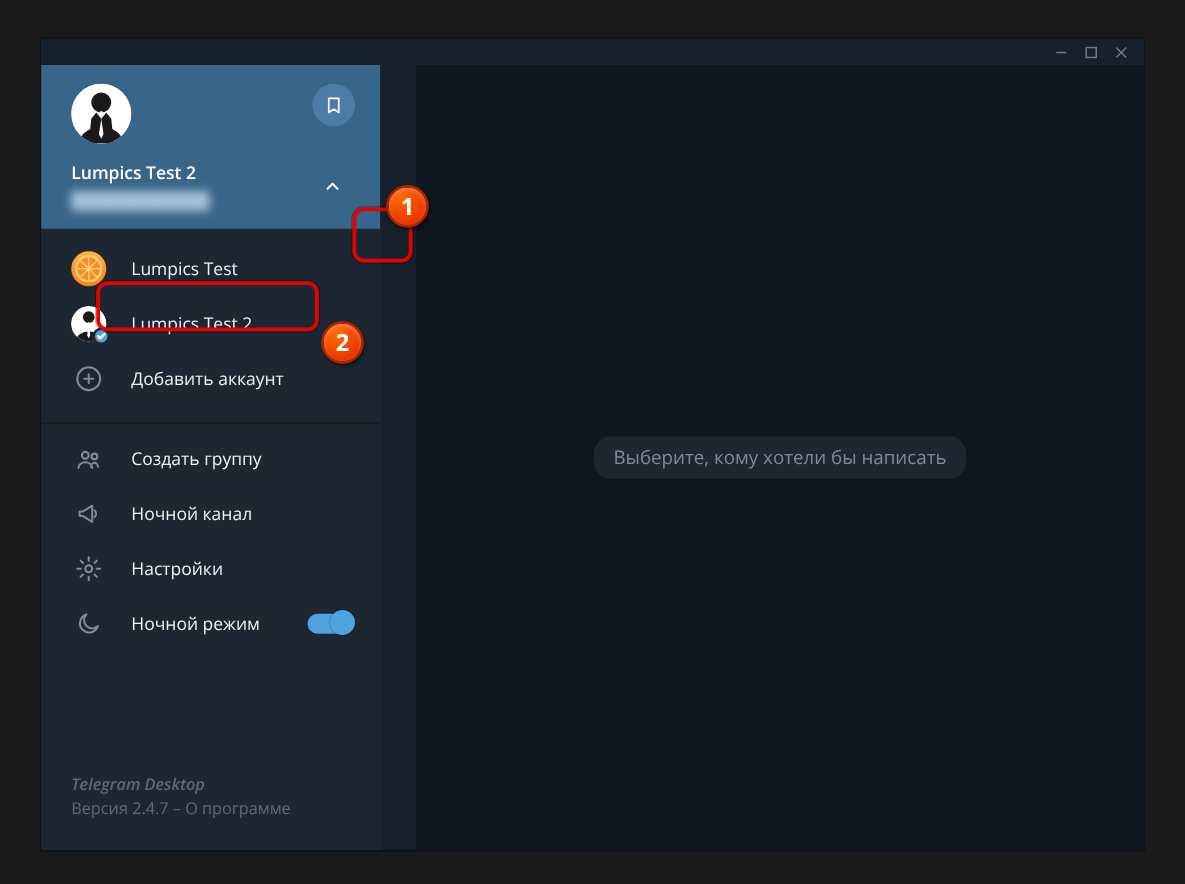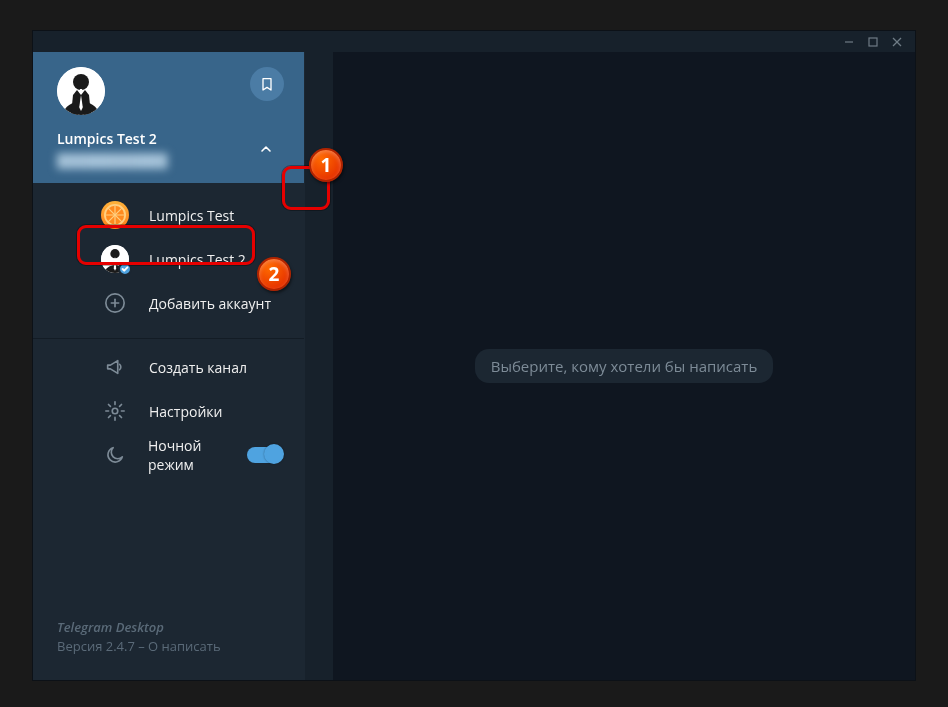--- a/index.html
+++ b/index.html
@@ -14,21 +14,21 @@
     .topRow  { display:flex; justify-content:space-between; align-items:flex-start; }
     .avatar  { width:48px; height:48px; border-radius:50%; background:#fff; display:flex; align-items:flex-end; justify-content:center; overflow:hidden; }
     .savedBtn{ width:34px; height:34px; border-radius:50%; background:#4b7ca5; display:flex; align-items:center; justify-content:center; cursor:pointer; }
     .savedBtn svg{ width:16px; height:16px; fill:none; stroke:#fff; stroke-width:2; stroke-linecap:round; stroke-linejoin:round; }
     .nameRow { display:flex; justify-content:space-between; align-items:center; margin-top:14px; }
     .uname   { font-size:14px; font-weight:600; color:#fff; }
     .phone   { font-size:13px; color:#a7c4da; margin-top:3px; filter:blur(4px); user-select:none; }
     .expandBtn{ width:36px; height:34px; border-radius:7px; display:flex; align-items:center; justify-content:center; cursor:pointer; }
     .expandBtn svg{ width:16px; height:16px; stroke:#fff; stroke-width:2.4; fill:none; stroke-linecap:round; stroke-linejoin:round; }
     .acList  { padding:10px 0 10px 0; }
-    .item    { display:flex; align-items:center; height:44px; padding:0 22px 0 24px; cursor:pointer; color:#f0f0f0; font-size:14px; font-weight:500;margin-left:44px; }
+    .item    { display:flex; align-items:center; height:44px; padding:0 22px 0 24px; cursor:pointer; color:#f0f0f0; font-size:14px; font-weight:500; }
     .itemIco { width:28px; display:flex; align-items:center; justify-content:center; margin-right:20px; }
     .itemIco svg{ width:22px; height:22px; stroke:#7d8b97; stroke-width:1.8; fill:none; stroke-linecap:round; stroke-linejoin:round; }
     .acAv    { width:28px; height:28px; border-radius:50%; margin-right:20px; position:relative; flex-shrink:0; }
     .acAvImg { width:100%; height:100%; border-radius:50%; overflow:hidden; display:flex; align-items:center; justify-content:center; }
     .badgeChk{ position:absolute; right:-3px; bottom:-3px; width:14px; height:14px; border-radius:50%; background:#4fa3e0; border:2px solid #1c2732; display:flex; align-items:center; justify-content:center; }
     .badgeChk svg{ width:8px; height:8px; stroke:#fff; stroke-width:2.5; fill:none; stroke-linecap:round; stroke-linejoin:round; }
     .sep     { height:1px; background:#131c25; margin:3px 0 6px 0; }
     .spacer  { flex:1; }
     .footer  { padding:0 24px 24px; color:#5a6a78; font-size:13px; line-height:1.45; }
     .footer .appName{ font-weight:600;font-style:italic; }
@@ -146,25 +146,36 @@
           <span>Добавить аккаунт</span>
         </div>
       </div>
 
       <div class="sep"></div>
 
       <div>
         <div class="item">
           <div class="itemIco">
               <svg viewBox="0 0 24 24">
+                <circle cx="9" cy="9" r="3"></circle>
+                <circle cx="17" cy="10" r="2.5"></circle>
+                <path d="M3 20c0-3 3-5 6-5s6 2 6 5"></path>
+                <path d="M14 19c0-2 1.5-3.5 3-3.5s3 1.5 3 3.5"></path>
+              </svg>
+            </div>
+          <span>Создать группу</span>
+        </div>
+        <div class="item">
+          <div class="itemIco">
+              <svg viewBox="0 0 24 24">
                 <path d="M4 10v4h3l8 5V5l-8 5H4z"></path>
                 <path d="M17 9a4 4 0 010 6"></path>
               </svg>
             </div>
-          <span>Создать канал</span>
+          <span>Ночной канал</span>
         </div>
         <div class="item">
           <div class="itemIco">
               <svg viewBox="0 0 24 24">
                 <circle cx="12" cy="12" r="3"></circle>
                 <path d="M12 2v3M12 19v3M4.9 4.9l2.1 2.1M17 17l2.1 2.1M2 12h3M19 12h3M4.9 19.1L7 17M17 7l2.1-2.1"></path>
               </svg>
             </div>
           <span>Настройки</span>
         </div>
@@ -177,21 +188,21 @@
           <span>Ночной режим</span>
           <div class="toggle">
               <div class="knob"></div>
             </div>
         </div>
       </div>
 
       <div class="spacer"></div>
       <div class="footer">
         <div class="appName">Telegram Desktop</div>
-        <div>Версия 2.4.7 – О написать</div>
+        <div>Версия 2.4.7 – О программе</div>
       </div>
     </div>
 
     <div class="main">
       <div class="placeholder">Выберите, кому хотели бы написать</div>
     </div>
   </div>
 </div>
 
 <div id="cover"></div>

